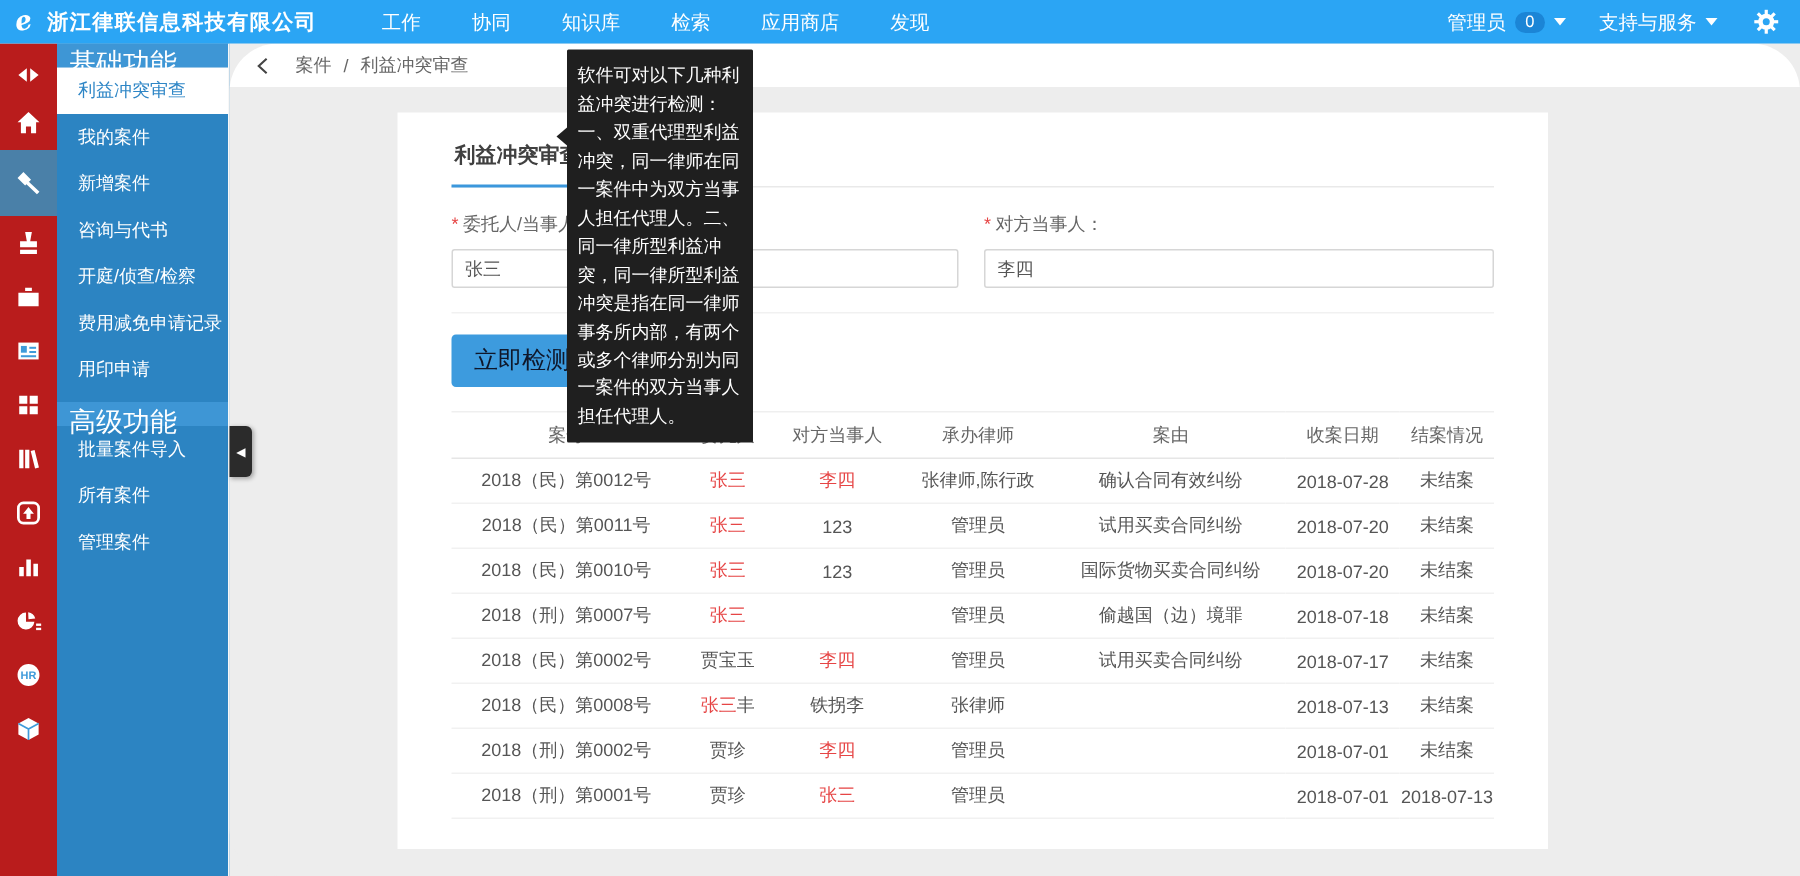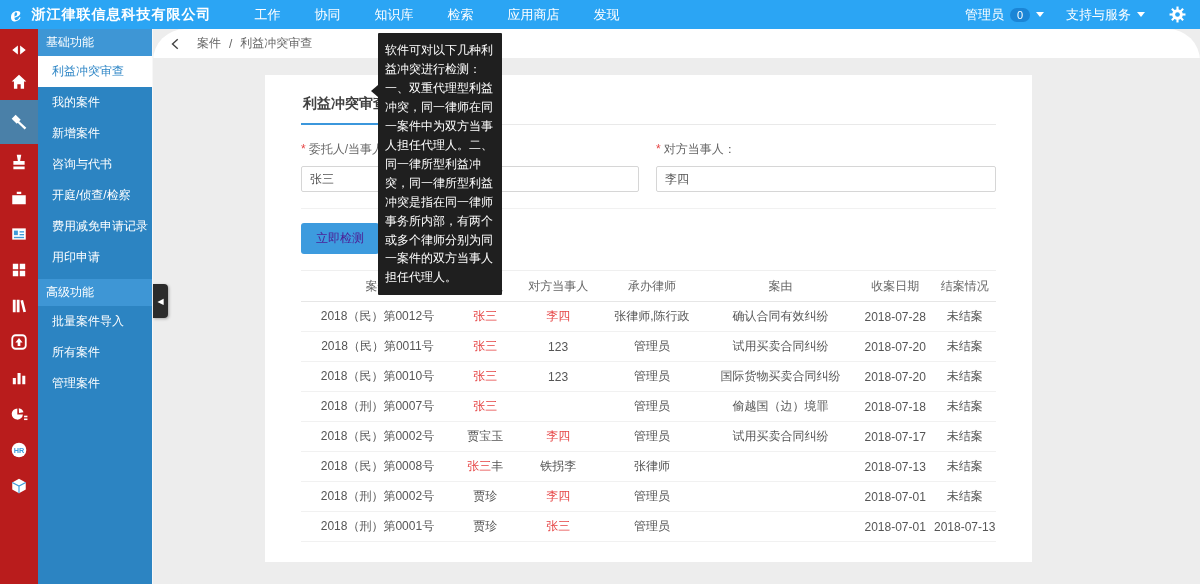--- a/index.html
+++ b/index.html
@@ -20,21 +20,21 @@
   .gear { width:17px; height:17px; margin-left:10px; cursor:pointer; }
 
   
   .app-body { display:flex; height:555px; }
   .icon-strip { width:38px; background:#b91c1c; display:flex; flex-direction:column; align-items:center; padding-top:7px; flex:none; }
   .icon-slot { width:38px; height:36px; display:flex; align-items:center; justify-content:center; cursor:pointer; flex:none; }
   .icon-slot.first { height:28px; }
   .icon-slot.active { background:#4a80a8; height:44px; }
   .icon-slot svg { width:18px; height:18px; }
   .menu-col { width:115px; background:#2c84c2; flex:none; border-right:1px solid #f7f7f7; position:relative; }
-  .menu-section { height:27px; line-height:27px; padding-left:8px; background:#3e96d5; color:#fff; font-size:12px; cursor:pointer; }
+  .menu-section { height:16px; line-height:27px; padding-left:8px; background:#3e96d5; color:#fff; font-size:18px; cursor:pointer; }
   .menu-section.advanced { margin-top:6px; }
   .menu-item { height:31px; line-height:31px; padding-left:14px; color:#fff; font-size:12px; cursor:pointer; white-space:nowrap; }
   .menu-item.active { background:#fff; color:#2e86c6; }
   .collapse-tab { position:absolute; left:153px; top:284px; width:15px; height:34px; background:#2b2b2b; border-radius:0 4px 4px 0; display:flex; align-items:center; justify-content:center; color:#fff; font-size:8px; cursor:pointer; z-index:6; box-shadow:1px 1px 3px rgba(0,0,0,.3); }
 
   
   .content { flex:1; background:#ededed; position:relative; overflow:hidden;border-radius:32px; }
   .breadcrumb-bar { height:29px; background:#fff; display:flex; align-items:center; padding-left:16px; gap:14px; }
   .back-chevron { width:14px; height:14px; cursor:pointer; }
   .crumbs { font-size:12px; color:#666; display:flex; gap:8px; align-items:center; }
@@ -45,21 +45,21 @@
   .tab-active { display:inline-block; font-size:14px; font-weight:bold; color:#404040; padding:2px 4px 10px 2px; border-bottom:2px solid #3b97dc; margin-bottom:-1px; cursor:pointer; }
   .info-ico { display:inline-block; width:11px; height:13px; background:#2b2b2b; color:#fff; font-size:9px; line-height:13px; text-align:center; vertical-align:top; margin-left:5px; cursor:pointer; }
 
   .form-section { display:flex; justify-content:space-between; margin-top:16px; padding-bottom:16px; border-bottom:1px solid #f1f1f1; }
   .field-left { width:338px; } .field-right { width:340px; }
   .field-label { font-size:12px; color:#666; margin-bottom:8px; }
   .req { color:#e64545; margin-right:3px; }
   .text-input { width:100%; height:26px; border:1px solid #d6d6d6; border-radius:2px; padding:0 8px; font-size:12px; color:#555; outline:none; font-family:inherit; }
 
   .btn-row { margin-top:14px; padding-bottom:16px; }
-  .btn-primary { background:#3d9bde; color:#4c1d95; border:none; border-radius:3px; font-size:12px; padding:7px 15px; cursor:pointer; font-family:Liberation Sans, sans-serif; }
+  .btn-primary { background:#3d9bde; color:#0f172a; border:none; border-radius:3px; font-size:16px; padding:7px 15px; cursor:pointer; font-family:Liberation Sans, sans-serif; }
 
   table.cases { width:100%; border-collapse:collapse; table-layout:fixed; border-top:1px solid #efefef; }
   .cases th { height:31px; font-size:12px; color:#666; font-weight:normal; text-align:center; border-bottom:1px solid #e6e6e6; background:#fff; }
   .cases td { height:30px; font-size:12px; color:#555; text-align:center; border-bottom:1px solid #f1f1f1; overflow:hidden; white-space:nowrap;margin-top:28px; }
   .red { color:#e64545; }
 
   
   .tooltip { position:absolute; left:378px; top:33px; width:124px; background:#1f1f1f; color:#fff; font-size:12px; line-height:1.58; padding:8px 7px; z-index:20; border-radius:1px; }
   .tooltip .arrow { position:absolute; left:-7px; top:52px; width:0; height:0; border-top:6px solid transparent; border-bottom:6px solid transparent; border-right:7px solid #1f1f1f; }
 </style>

